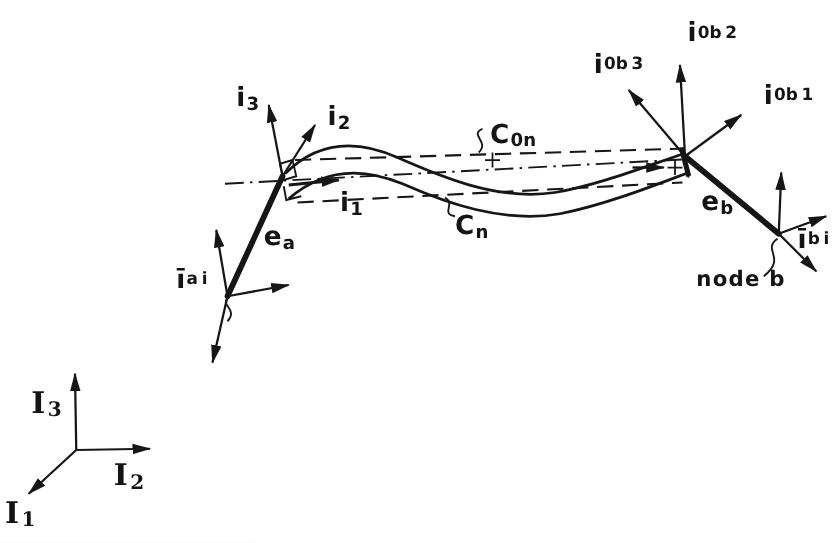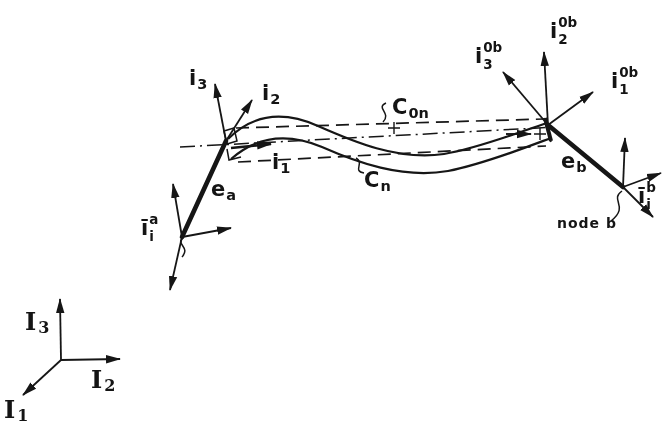--- a/index.html
+++ b/index.html
@@ -8,24 +8,24 @@
     position:relative;width:669px;height:434px;background:#ffffff;overflow:hidden;
   }
   svg{position:absolute;left:0;top:0;}
   .lbl{
     position:absolute;white-space:nowrap;color:#141414;line-height:1;
     font-family:"DejaVu Sans",sans-serif;font-weight:700;font-size:21px;
     display:flex;align-items:flex-start;
   }
   .lbl .sub{display:inline-block;font-size:14.5px;transform:translateY(9px);margin-left:1px;}
   .lbl2{align-items:center;}
-  .lbl2 .stack{display:inline-flex;flex-direction:column;gap:3px;font-size:13.5px;line-height:1;margin-left:1px;}
+  .lbl2 .stack{display:inline-flex;flex-direction:row;gap:3px;font-size:13.5px;line-height:1;margin-left:1px;}
   .serif{font-family:"DejaVu Serif",serif;font-size:24px;}
   .serif .sub{font-size:16px;transform:translateY(10px);margin-left:2px;}
-  .nodelbl{font-size:14px;letter-spacing:1px;justify-content:flex-end;}
+  .nodelbl{font-size:17px;letter-spacing:1px;justify-content:flex-end;}
 </style>
 </head>
 <body>
 
 <div class="stage">
 
   <svg width="669" height="434" viewBox="0 0 669 434">
     <defs>
       <marker id="ah" markerUnits="userSpaceOnUse" markerWidth="18" markerHeight="12" refX="14" refY="5" orient="auto">
         <path d="M0,0.8 L15,5 L0,9.2 Z" fill="#161616"></path>

